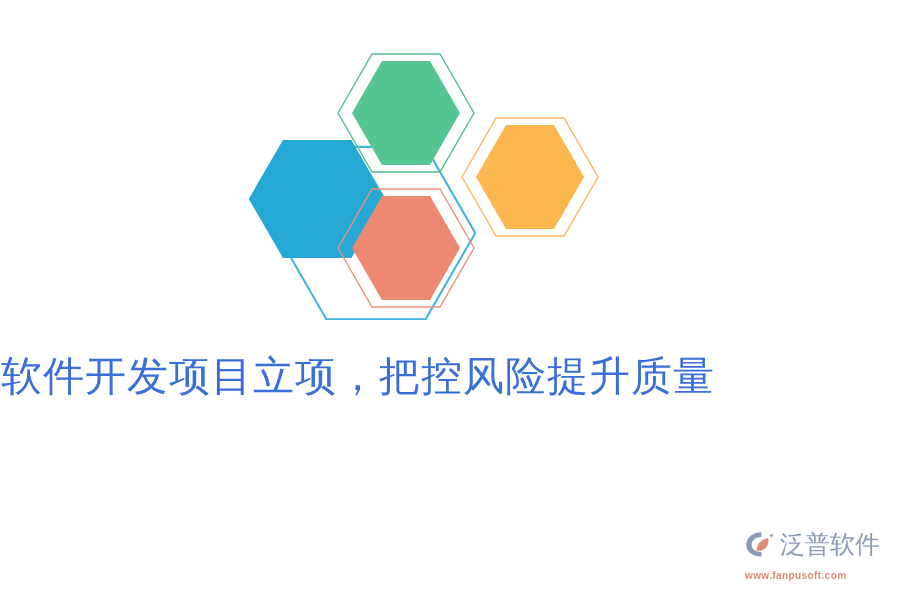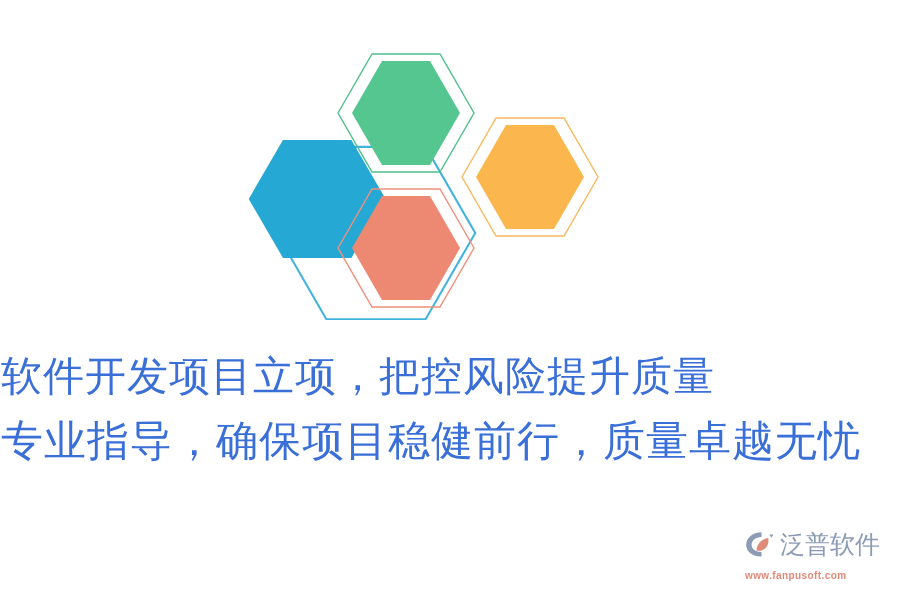--- a/index.html
+++ b/index.html
@@ -116,21 +116,20 @@
       <polygon points="252,161 286,102 354,102 388,161 354,220 286,220" fill="none" stroke="#F7B95C" stroke-width="1.4" transform="translate(10,-4)"></polygon>
       <polygon points="266,161 296,109 344,109 374,161 344,213 296,213" fill="#FBB64D" stroke="none" transform="translate(10,-4)"></polygon>
 
       <polygon points="132,231 166,172 234,172 268,231 234,290 166,290" fill="none" stroke="#F0907C" stroke-width="1.4" transform="translate(6,-3)"></polygon>
       <polygon points="146,231 176,179 224,179 254,231 224,283 176,283" fill="#ED8872" stroke="none" transform="translate(6,-3)"></polygon>
     </svg>
   </div>
 
   <div class="headline">
     <span class="headline-line line-1">软件开发项目立项，把控风险提升质量</span>
-    <span class="headline-line line-2">专业指导，确保项目稳健前行，质量卓越无忧</span>
   </div>
 
   <div class="watermark">
     <div class="wm-row">
       <svg class="wm-mark" viewBox="0 0 32 30" xmlns="http://www.w3.org/2000/svg">
         <path d="M17.5 3.2 C8.5 3.2 2.2 9.2 2.2 15.8 C2.2 22.4 8.5 27.6 17.5 27.6 L17.5 23.0 C11.6 23.0 7.6 20.0 7.6 15.8 C7.6 11.6 11.6 8.0 17.5 8.0 Z" fill="#8C9BB5"></path>
         <path d="M12.4 21.6 C13.0 14.8 17.6 10.0 24.2 9.0 C24.9 12.2 24.2 16.0 22.0 18.6 C19.6 21.4 16.0 22.4 12.4 21.6 Z" fill="#E08A78"></path>
         <path d="M25.4 5.6 L29.4 5.6 L27.4 8.8 Z" fill="#8C9BB5"></path>
       </svg>
       <span class="wm-brand">泛普软件</span>

